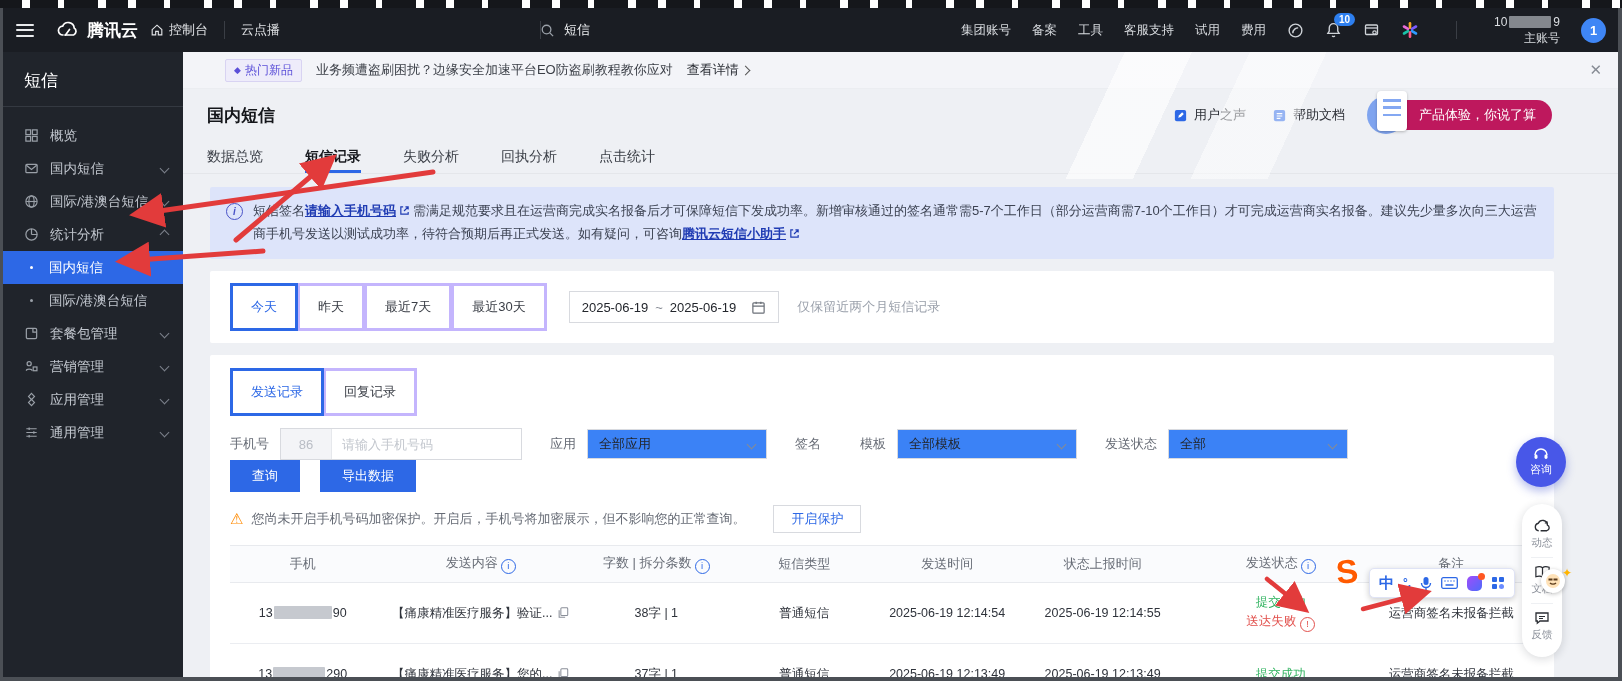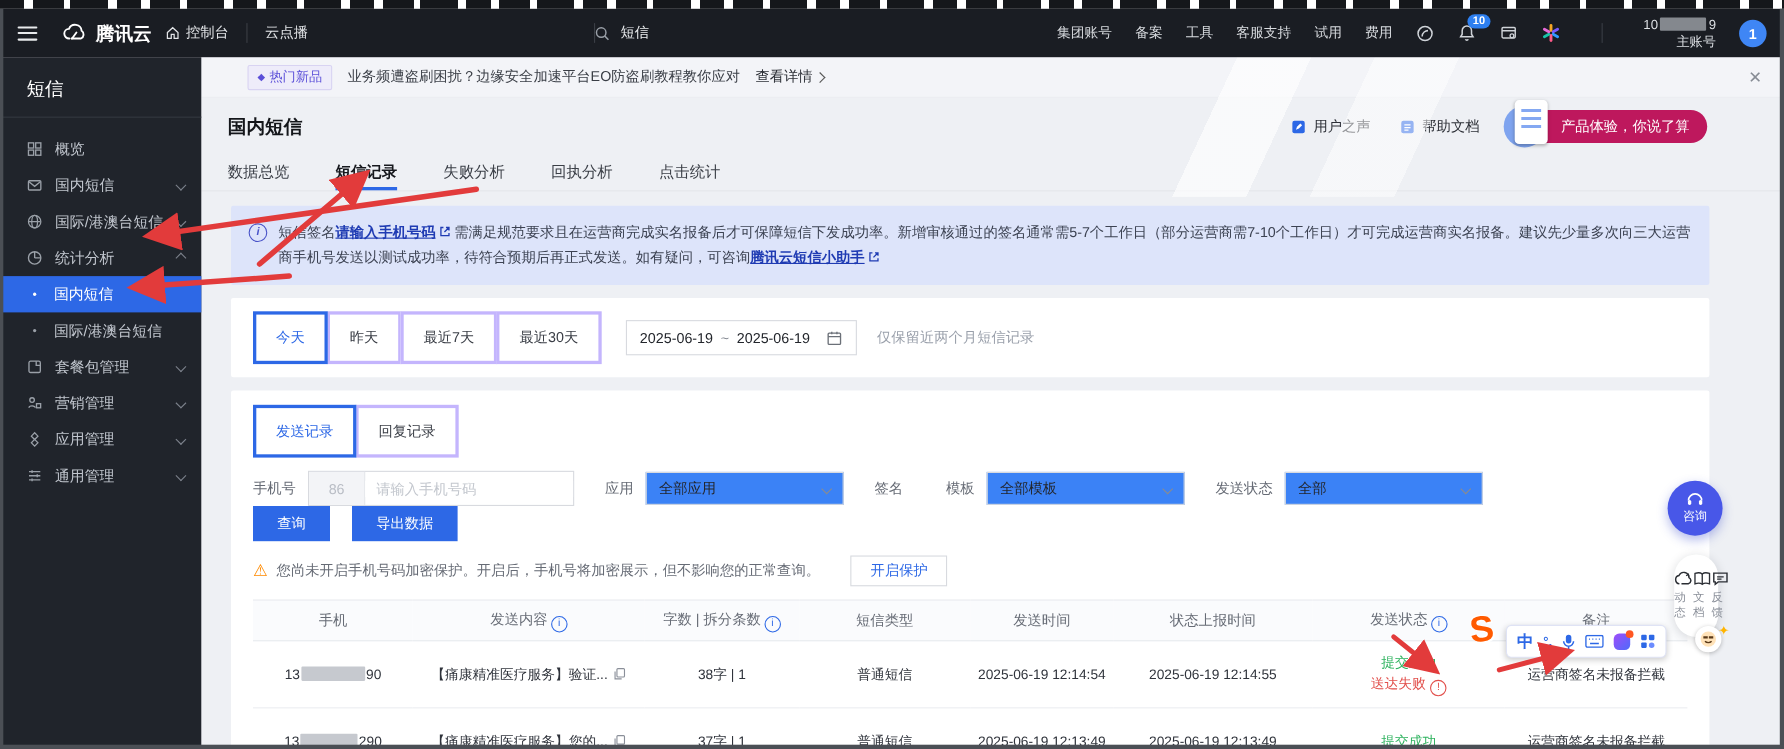--- a/index.html
+++ b/index.html
@@ -116,21 +116,21 @@
   .info-i.red{border-color:#e2504c;color:#e2504c;margin-left:4px}
   .cell-blur{display:inline-block;height:13px;background:#c6c9cf;border-radius:1px;vertical-align:-2px;margin:0 1px}
   .copy-ic{vertical-align:-2px;margin-left:5px;color:#8a8f99;cursor:pointer}
   .st-ok{color:#2fb35f}
   .st-fail{color:#e2504c;margin-top:2px}
   
   .consult{position:absolute;left:1516px;top:437px;width:50px;height:50px;border-radius:50%;background:#4857e8;color:#fff;
     display:flex;flex-direction:column;align-items:center;justify-content:center;gap:1px;font-size:11px;z-index:55;
     box-shadow:0 4px 10px rgba(40,60,200,.35);cursor:pointer}
   .dock{position:absolute;left:1522px;top:504px;width:40px;background:#fff;border-radius:20px;z-index:54;
-    box-shadow:0 2px 10px rgba(20,24,40,.16);padding:8px 0;display:flex;align-items:center}
+    box-shadow:0 2px 10px rgba(20,24,40,.16);padding:8px 0;display:flex;flex-direction:column;align-items:center}
   .dock-item{display:flex;flex-direction:column;align-items:center;gap:3px;padding:7px 0;font-size:10.5px;color:#8a8f99;cursor:pointer}
   .dock-item svg{color:#2b2e34}
   .dock-sep{width:22px;height:1px;background:#eef0f3}
   
   .sogou-s{position:absolute;left:1336px;top:553px;font-size:33px;font-weight:900;color:#ff5a00;z-index:57;
     transform:rotate(-6deg);text-shadow:1.5px 1.5px 0 #fff,-1px -1px 0 #fff}
   .ime{position:absolute;left:1369px;top:568px;height:28px;background:#fff;border:1px solid #dfe3f5;border-radius:5px;
     box-shadow:0 2px 6px rgba(0,0,0,.2);display:flex;align-items:center;padding:0 9px;gap:9px;z-index:56}
   .ime-zh{color:#2d68e6;font-weight:bold;font-size:15px}
   .ime-punc{color:#2d68e6;font-weight:bold;font-size:12px}

